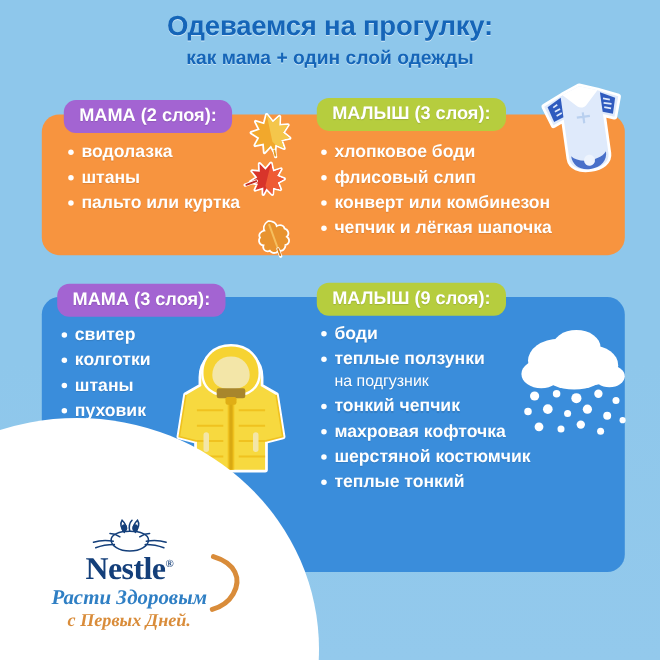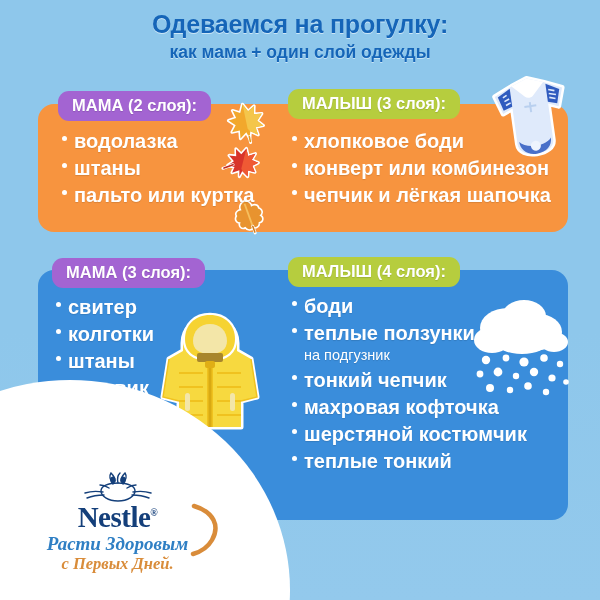--- a/index.html
+++ b/index.html
@@ -77,21 +77,21 @@
 
   
   .list {
     position: absolute;
     list-style: none;
   }
   .list li {
     display: flex;
     align-items: flex-start;
     color: #ffffff;
-    font-size: 20px;
+    font-size: 16px;
     font-weight: bold;
     line-height: 1.0;
     margin-bottom: 7px;
     text-shadow: 0 1px 1px rgba(0,0,0,0.12);
     white-space: nowrap;
   }
   .list li .dot {
     flex: 0 0 auto;
     width: 5px; height: 5px;
     border-radius: 50%;
@@ -256,20 +256,24 @@
         <span class="dot"></span>
         <span>пальто или куртка</span>
       </li>
   </ul>
 
   <div class="badge badge-green badge-baby3">МАЛЫШ (3 слоя):</div>
   <ul class="list list-baby3">
     <li>
         <span class="dot"></span>
         <span>хлопковое боди</span>
+      </li>
+    <li>
+        <span class="dot"></span>
+        <span>флисовый слип</span>
       </li>
     <li>
         <span class="dot"></span>
         <span>конверт или комбинезон</span>
       </li>
     <li>
         <span class="dot"></span>
         <span>чепчик и лёгкая шапочка</span>
       </li>
   </ul>
@@ -345,21 +349,21 @@
     <li>
         <span class="dot"></span>
         <span>пуховик</span>
       </li>
     <li>
         <span class="dot"></span>
         <span>шапка</span>
       </li>
   </ul>
 
-  <div class="badge badge-green badge-baby4">МАЛЫШ (4 слоя):</div>
+  <div class="badge badge-green badge-baby4">МАЛЫШ (9 слоя):</div>
   <div class="list list-baby4">
     <ul style="list-style:none">
       <li>
           <span class="dot"></span>
           <span>боди</span>
         </li>
       <li>
           <span class="dot"></span>
           <span>теплые ползунки</span>
         </li>

